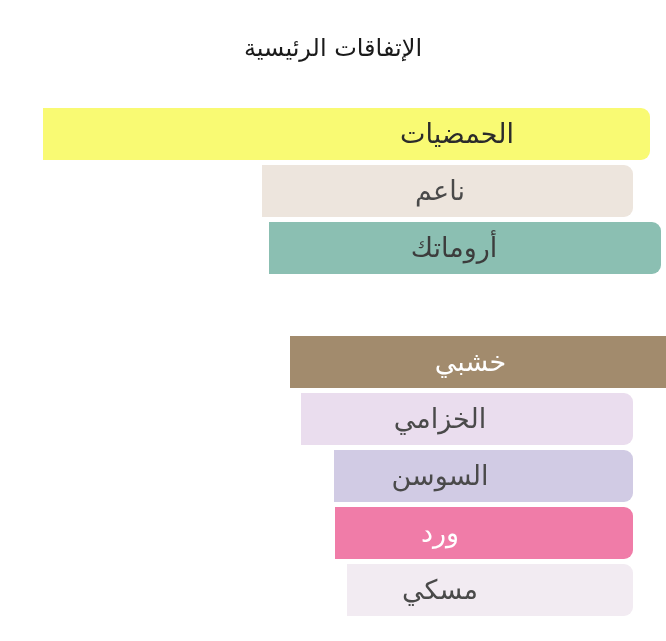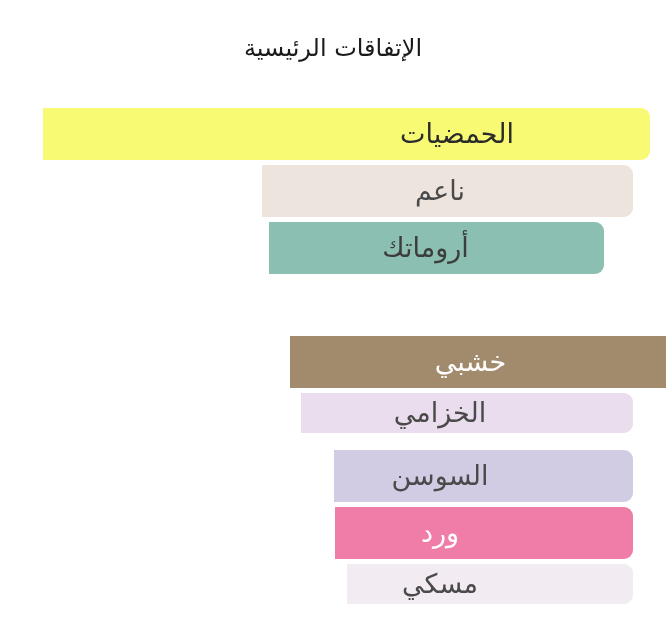--- a/index.html
+++ b/index.html
@@ -78,33 +78,33 @@
 
   <div id="chart-title">الإتفاقات الرئيسية</div>
 
   <div id="bars-area">
       <div class="funnel-bar" style="left: 43px; top: 12px; width: 607px; height: 52px; background: rgb(249, 250, 115);">
         <div class="bar-label" style="color: rgb(43, 43, 43); transform: translateX(110.5px);">الحمضيات</div>
       </div>
       <div class="funnel-bar" style="left: 262px; top: 69px; width: 371px; height: 52px; background: rgb(237, 229, 221);">
         <div class="bar-label" style="color: rgb(74, 74, 74); transform: translateX(-7.5px);">ناعم</div>
       </div>
-      <div class="funnel-bar" style="left: 269px; top: 126px; width: 335px; height: 52px; background: rgb(139, 191, 178); padding-left: 36px;">
+      <div class="funnel-bar" style="left: 269px; top: 126px; width: 392px; height: 52px; background: rgb(139, 191, 178); padding-left: 36px;">
         <div class="bar-label" style="color: rgb(60, 60, 60); transform: translateX(-11px);">أروماتك</div>
       </div>
       <div class="funnel-bar" style="left: 290px; top: 240px; width: 404px; height: 52px; background: rgb(162, 139, 109);">
         <div class="bar-label" style="color: rgb(255, 255, 255); transform: translateX(-21.5px);">خشبي</div>
       </div>
-      <div class="funnel-bar" style="left: 301px; top: 297px; width: 332px; height: 40px; background: rgb(234, 221, 238); padding-left: 37px;">
+      <div class="funnel-bar" style="left: 301px; top: 297px; width: 332px; height: 52px; background: rgb(234, 221, 238); padding-left: 37px;">
         <div class="bar-label" style="color: rgb(74, 74, 74); transform: translateX(-27px);">الخزامي</div>
       </div>
       <div class="funnel-bar" style="left: 335px; top: 411px; width: 298px; height: 52px; background: rgb(240, 124, 168);">
         <div class="bar-label" style="color: rgb(255, 255, 255); transform: translateX(-44px);">ورد</div>
       </div>
       <div class="funnel-bar" style="left: 334px; top: 354px; width: 299px; height: 52px; background: rgb(209, 203, 228);">
         <div class="bar-label" style="color: rgb(74, 74, 74); transform: translateX(-43.5px);">السوسن</div>
       </div>
-      <div class="funnel-bar" style="left: 347px; top: 468px; width: 286px; height: 40px; background: rgb(242, 235, 242);">
+      <div class="funnel-bar" style="left: 347px; top: 468px; width: 286px; height: 52px; background: rgb(242, 235, 242);">
         <div class="bar-label" style="color: rgb(74, 74, 74); transform: translateX(-50px);">مسكي</div>
       </div>
     </div>
 
 </div>
 
 </body></html>

